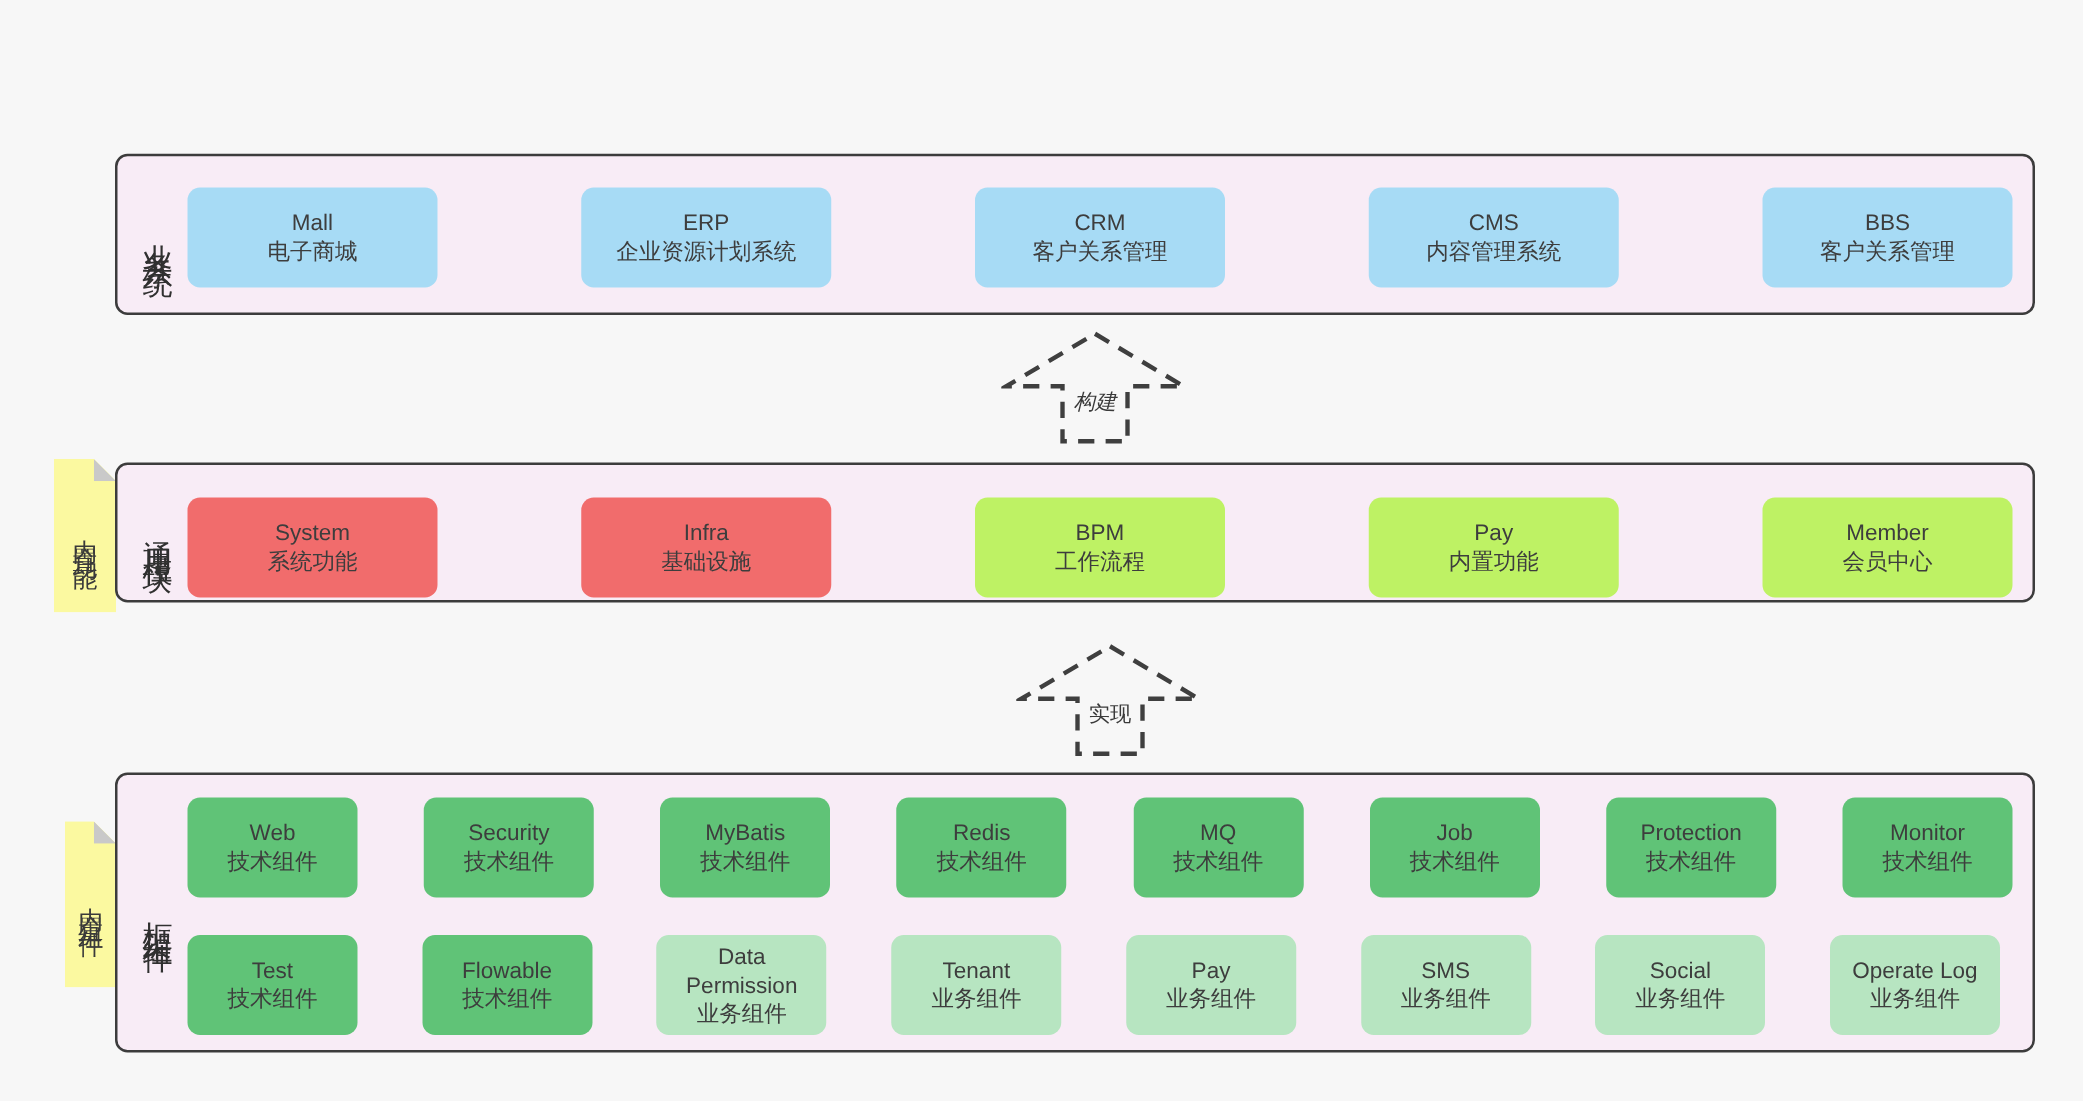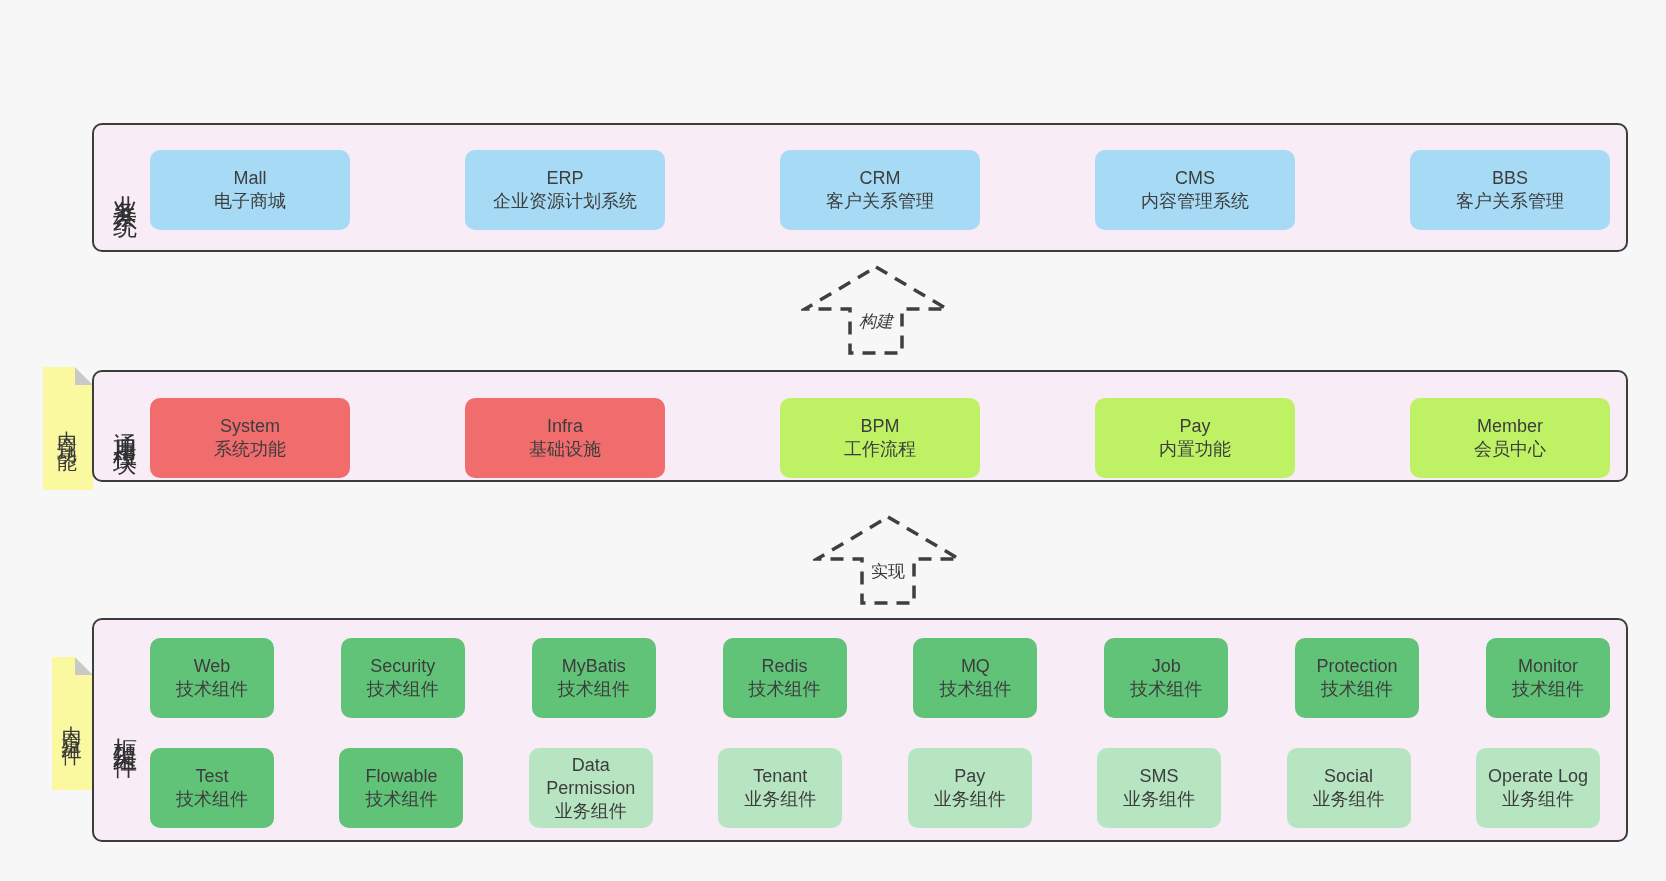--- a/index.html
+++ b/index.html
@@ -42,21 +42,21 @@
   #band-business .boxrow{top:25px;}
   #band-modules .boxrow{top:26px;}
   #band-components .boxrow.r1{top:18px;}
   #band-components .boxrow.r2{top:128px;right:26px;}
   .box{
     height:80px;border-radius:10px;
     display:flex;flex-direction:column;align-items:center;justify-content:center;
     text-align:center;font-size:18px;line-height:23px;color:#3d3d3d;
   }
   .w200{width:200px;}
-  .w150{width:124px;}
+  .w150{width:136px;}
   .blue{background:#a7dbf5;}
   .red{background:#f16c6c;}
   .pink{background:#bef264;}
   .green{background:#60c377;}
   .green-light{background:#b7e5c1;}
   .box .t{max-width:120px;}
   .arrow{position:absolute;width:150px;height:92px;z-index:0;}
   #arrow-build{left:801px;top:264px;font-style:italic;}
   #arrow-implement{left:813px;top:514px;}
   .arrow svg{position:absolute;left:0;top:0;}

